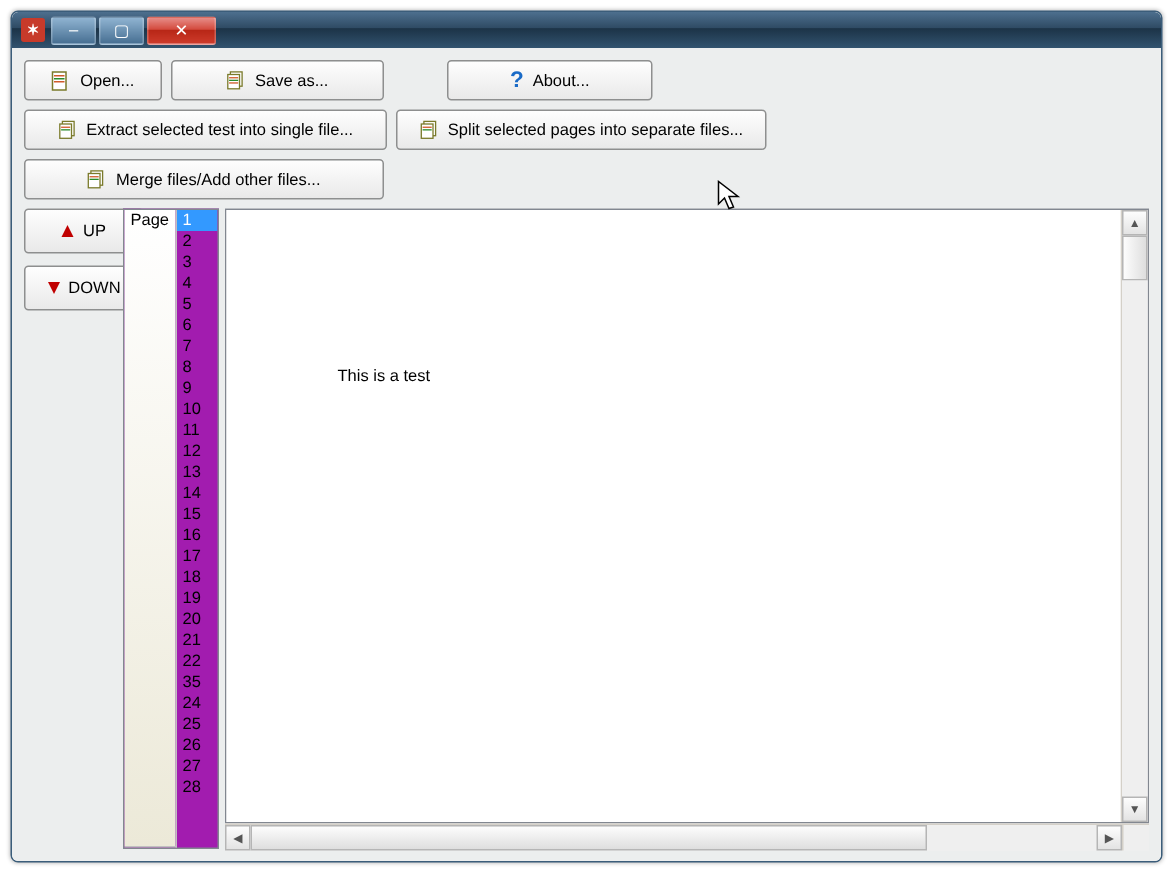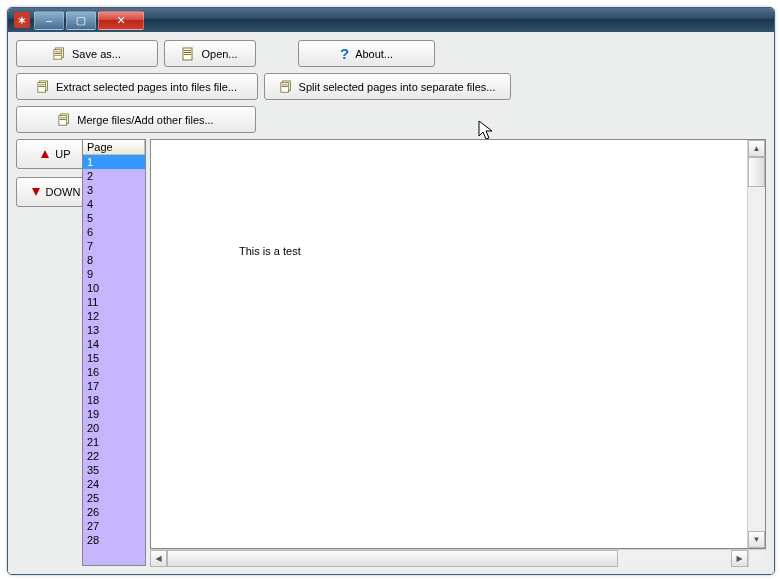--- a/index.html
+++ b/index.html
@@ -20,28 +20,28 @@
 .btn.about{width:115px;}
 .btn.extract{width:220px;}
 .btn.split{width:225px;justify-content:center;}
 .btn.merge{width:218px;}
 .btn.updown{width:58px;height:28px;}
 .arrow-up, .arrow-down{width:0;height:0;border-left:4px solid transparent;border-right:4px solid transparent;}
 .arrow-up{border-bottom:8px solid #c00000;}
 .arrow-down{border-top:8px solid #c00000;}
 .content{flex:1;display:flex;gap:4px;min-height:0;justify-content:flex-end;}
 .leftcol{width:62px;display:flex;flex-direction:column;gap:8px;}
-.pagelist{width:62px;background:#c4b5fd;border:1px solid #828790;display:flex;flex-direction:column;min-height:0;}
+.pagelist{width:62px;background:#a21caf;border:1px solid #828790;display:flex;flex-direction:row;min-height:0;}
 .pagelist .hdr{background:linear-gradient(180deg,#fff,#ece9d8);border-bottom:1px solid #c0c0c0;border-right:1px solid #c0c0c0;padding:1px 4px;font-size:11px;}
 .pagelist .items{flex:1;overflow:hidden;}
 .pagelist .item{padding:0 4px;font-size:11px;line-height:14px;}
 .pagelist .item.sel{background:#3399ff;color:#fff;}
 .preview-wrap{flex:1;display:flex;border:1px solid #828790;background:#fff;min-height:0;min-width:0;}
 .preview-canvas{flex:1;position:relative;background:#fff;overflow:hidden;}
-.preview-text{position:absolute;left:88px;top:105px;font-size:11px;}
+.preview-text{position:absolute;left:74px;top:105px;font-size:11px;}
 .scroll-v{width:17px;background:#f0f0f0;border-left:1px solid #d4d0c8;display:flex;flex-direction:column;}
 .scroll-h-wrap{height:17px;display:flex;}
 .scroll-h{flex:1;height:17px;background:#f0f0f0;border-top:1px solid #d4d0c8;display:flex;}
 .sbtn{width:17px;height:17px;background:linear-gradient(180deg,#fdfdfd,#e3e3e3);border:1px solid #b5b5b5;display:flex;align-items:center;justify-content:center;font-size:8px;color:#555;box-sizing:border-box;}
 .strack{flex:1;background:#efefef;}
 .sthumb-v{margin:0;background:linear-gradient(90deg,#fdfdfd,#dedede);border:1px solid #b5b5b5;height:30px;box-sizing:border-box;}
 .sthumb-h{margin:0;background:linear-gradient(180deg,#fdfdfd,#dedede);border:1px solid #b5b5b5;width:80%;height:100%;box-sizing:border-box;}
 .scorner{width:17px;height:17px;background:#efefef;border-top:1px solid #d4d0c8;border-left:1px solid #d4d0c8;}
 .cursor{position:absolute;left:478px;top:120px;pointer-events:none;}
 svg.doc-ico{width:13px;height:14px;}
@@ -54,61 +54,61 @@
     <span class="icon">✶</span>
     <div class="winbtns">
       <div class="winbtn min">–</div>
       <div class="winbtn max">▢</div>
       <div class="winbtn cls">✕</div>
     </div>
   </div>
 
   <div class="client">
     <div class="row">
-      <div class="btn save">
-        <span class="ico">
-          <svg class="doc-ico" viewBox="0 0 15 14">
-              <rect x="3" y="0" width="9" height="11" fill="#fff" stroke="#7a7a2a"></rect>
-              <rect x="1" y="2" width="9" height="11" fill="#fff" stroke="#7a7a2a"></rect>
-              <rect x="2" y="4" width="7" height="1" fill="#d05a2a"></rect>
-              <rect x="2" y="6" width="7" height="1" fill="#2a8a2a"></rect>
-              <rect x="2" y="8" width="7" height="1" fill="#d05a2a"></rect>
-            </svg>
-        </span>
-        <span>Save as...</span>
-      </div>
       <div class="btn open">
         <span class="ico">
           <svg class="doc-ico" viewBox="0 0 13 14">
               <rect x="1" y="1" width="9" height="12" fill="#fff" stroke="#7a7a2a"></rect>
               <rect x="2" y="3" width="7" height="1" fill="#d05a2a"></rect>
               <rect x="2" y="5" width="7" height="1" fill="#2a8a2a"></rect>
               <rect x="2" y="7" width="7" height="1" fill="#d05a2a"></rect>
             </svg>
         </span>
         <span>Open...</span>
       </div>
+      <div class="btn save">
+        <span class="ico">
+          <svg class="doc-ico" viewBox="0 0 15 14">
+              <rect x="3" y="0" width="9" height="11" fill="#fff" stroke="#7a7a2a"></rect>
+              <rect x="1" y="2" width="9" height="11" fill="#fff" stroke="#7a7a2a"></rect>
+              <rect x="2" y="4" width="7" height="1" fill="#d05a2a"></rect>
+              <rect x="2" y="6" width="7" height="1" fill="#2a8a2a"></rect>
+              <rect x="2" y="8" width="7" height="1" fill="#d05a2a"></rect>
+            </svg>
+        </span>
+        <span>Save as...</span>
+      </div>
       <div style="width:30px;"></div>
       <div class="btn about">
         <span class="ico" style="color:#1a6bc7;font-weight:bold;font-size:15px;">?</span>
         <span>About...</span>
       </div>
     </div>
 
     <div class="row">
       <div class="btn extract">
         <span class="ico">
           <svg class="doc-ico" viewBox="0 0 15 14">
               <rect x="3" y="0" width="9" height="11" fill="#fff" stroke="#7a7a2a"></rect>
               <rect x="1" y="2" width="9" height="11" fill="#fff" stroke="#7a7a2a"></rect>
               <rect x="2" y="4" width="7" height="1" fill="#d05a2a"></rect>
               <rect x="2" y="6" width="7" height="1" fill="#2a8a2a"></rect>
             </svg>
         </span>
-        <span>Extract selected pages into files file...</span>
+        <span>Extract selected test into single file...</span>
       </div>
       <div class="btn split">
         <span class="ico">
           <svg class="doc-ico" viewBox="0 0 15 14">
               <rect x="3" y="0" width="9" height="11" fill="#fff" stroke="#7a7a2a"></rect>
               <rect x="1" y="2" width="9" height="11" fill="#fff" stroke="#7a7a2a"></rect>
               <rect x="2" y="4" width="7" height="1" fill="#d05a2a"></rect>
               <rect x="2" y="6" width="7" height="1" fill="#2a8a2a"></rect>
             </svg>
         </span>

